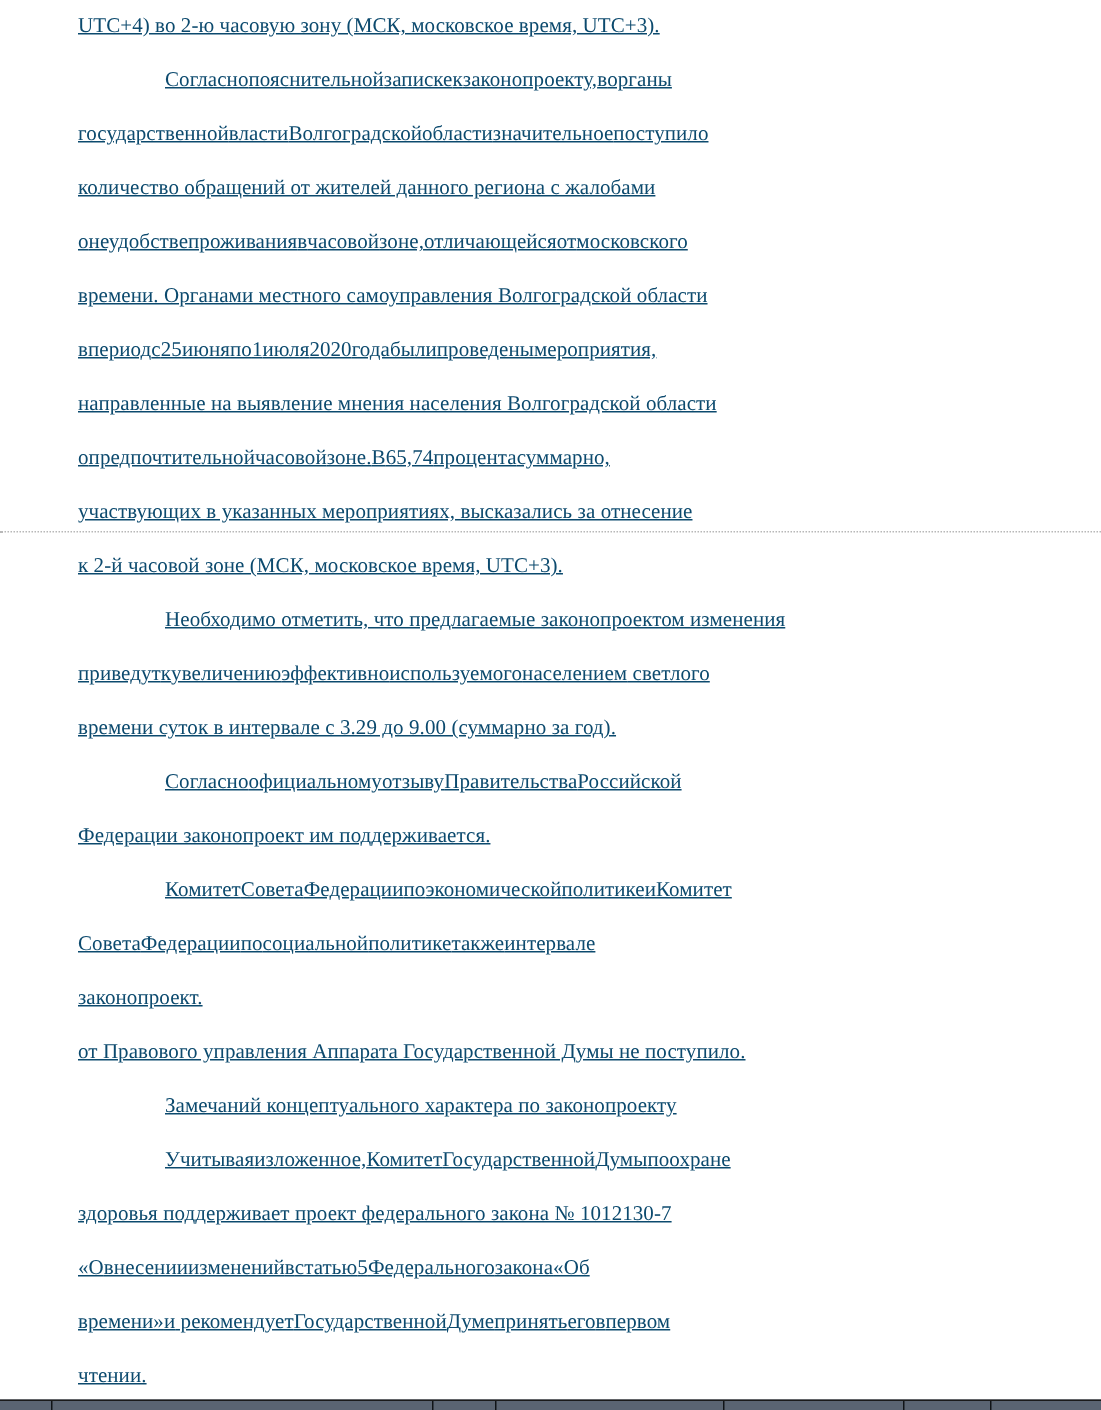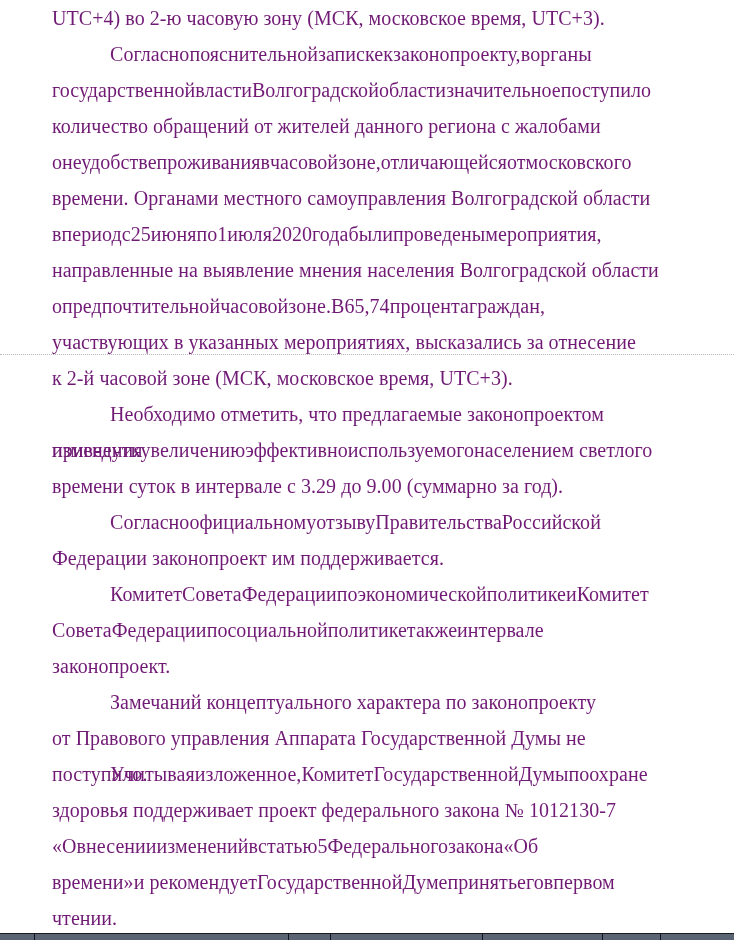--- a/index.html
+++ b/index.html
@@ -20,26 +20,27 @@
     overflow: hidden;
   }
   
   #doc-body {
     position: absolute;
     left: 52px;
     top: 0;
     width: 628px;
   }
   .doc-line {
-    font-size: 20px;
+    font-size: 14px;
     line-height: 36px;
     height: 36px;
-    color: #701a75;
+    color: #0c4a6e;
     white-space: pre-wrap;
     letter-spacing: 0.05px;
+    text-decoration: underline;
   }
   
   .doc-line.just {
     display: flex;
     justify-content: flex-start;
     align-items: baseline;
   }
   .doc-line.just > .w { white-space: pre; }
   
   .doc-line.flush {
@@ -89,33 +90,33 @@
 
   <div id="doc-body">
       <div class="doc-line flush"><span>UTC+4) во 2-ю часовую зону (МСК, московское время, UTC+3).</span></div>
       <div class="doc-line just indent"><span class="w">Согласно</span><span class="w">пояснительной</span><span class="w">записке</span><span class="w">к</span><span class="w">законопроекту,</span><span class="w">в</span><span class="w">органы</span></div>
       <div class="doc-line just"><span class="w">государственной</span><span class="w">власти</span><span class="w">Волгоградской</span><span class="w">области</span><span class="w">значительное</span><span class="w">поступило</span></div>
       <div class="doc-line flush"><span>количество обращений от жителей данного региона с жалобами</span></div>
       <div class="doc-line just"><span class="w">о</span><span class="w">неудобстве</span><span class="w">проживания</span><span class="w">в</span><span class="w">часовой</span><span class="w">зоне,</span><span class="w">отличающейся</span><span class="w">от</span><span class="w">московского</span></div>
       <div class="doc-line flush"><span>времени. Органами местного самоуправления Волгоградской области</span></div>
       <div class="doc-line just"><span class="w">в</span><span class="w">период</span><span class="w">с</span><span class="w">25</span><span class="w">июня</span><span class="w">по</span><span class="w">1</span><span class="w">июля</span><span class="w">2020</span><span class="w">года</span><span class="w">были</span><span class="w">проведены</span><span class="w">мероприятия,</span></div>
       <div class="doc-line flush"><span>направленные на выявление мнения населения Волгоградской области</span></div>
-      <div class="doc-line just"><span class="w">о</span><span class="w">предпочтительной</span><span class="w">часовой</span><span class="w">зоне.</span><span class="w">В</span><span class="w">65,74</span><span class="w">процента</span><span class="w">граждан,</span></div>
+      <div class="doc-line just"><span class="w">о</span><span class="w">предпочтительной</span><span class="w">часовой</span><span class="w">зоне.</span><span class="w">В</span><span class="w">65,74</span><span class="w">процента</span><span class="w">суммарно,</span></div>
       <div class="doc-line flush"><span>участвующих в указанных мероприятиях, высказались за отнесение</span></div>
       <div class="doc-line flush"><span>к 2-й часовой зоне (МСК, московское время, UTC+3).</span></div>
       <div class="doc-line flush indent"><span class="lead-gap"></span><span>Необходимо отметить, что предлагаемые законопроектом изменения</span></div>
       <div class="doc-line just"><span class="w">приведут</span><span class="w">к</span><span class="w">увеличению</span><span class="w">эффективно</span><span class="w">используемого</span><span class="w">населением</span><span class="w"> светлого</span></div>
       <div class="doc-line flush"><span>времени суток в интервале с 3.29 до 9.00 (суммарно за год).</span></div>
       <div class="doc-line just indent"><span class="w">Согласно</span><span class="w">официальному</span><span class="w">отзыву</span><span class="w">Правительства</span><span class="w">Российской</span></div>
       <div class="doc-line flush"><span>Федерации законопроект им поддерживается.</span></div>
       <div class="doc-line just indent"><span class="w">Комитет</span><span class="w">Совета</span><span class="w">Федерации</span><span class="w">по</span><span class="w">экономической</span><span class="w">политике</span><span class="w">и</span><span class="w">Комитет</span></div>
       <div class="doc-line just"><span class="w">Совета</span><span class="w">Федерации</span><span class="w">по</span><span class="w">социальной</span><span class="w">политике</span><span class="w">также</span><span class="w">интервале</span></div>
       <div class="doc-line flush"><span>законопроект.</span></div>
+      <div class="doc-line flush"><span>от Правового управления Аппарата Государственной Думы не поступило.</span></div>
       <div class="doc-line flush indent"><span class="lead-gap"></span><span>Замечаний концептуального характера по законопроекту</span></div>
-      <div class="doc-line flush"><span>от Правового управления Аппарата Государственной Думы не поступило.</span></div>
       <div class="doc-line just indent"><span class="w">Учитывая</span><span class="w">изложенное,</span><span class="w">Комитет</span><span class="w">Государственной</span><span class="w">Думы</span><span class="w">по</span><span class="w">охране</span></div>
       <div class="doc-line flush"><span>здоровья поддерживает проект федерального закона № 1012130-7</span></div>
       <div class="doc-line just"><span class="w">«О</span><span class="w">внесении</span><span class="w">изменений</span><span class="w">в</span><span class="w">статью</span><span class="w">5</span><span class="w">Федерального</span><span class="w">закона</span><span class="w">«Об</span></div>
       <div class="doc-line just"><span class="w">времени»</span><span class="w">и</span><span class="w"> рекомендует</span><span class="w">Государственной</span><span class="w">Думе</span><span class="w">принять</span><span class="w">его</span><span class="w">в</span><span class="w">первом</span></div>
       <div class="doc-line flush"><span>чтении.</span></div>
       <div class="doc-line blank"></div>
     </div>
 
   <div id="page-break-rule"></div>
 

